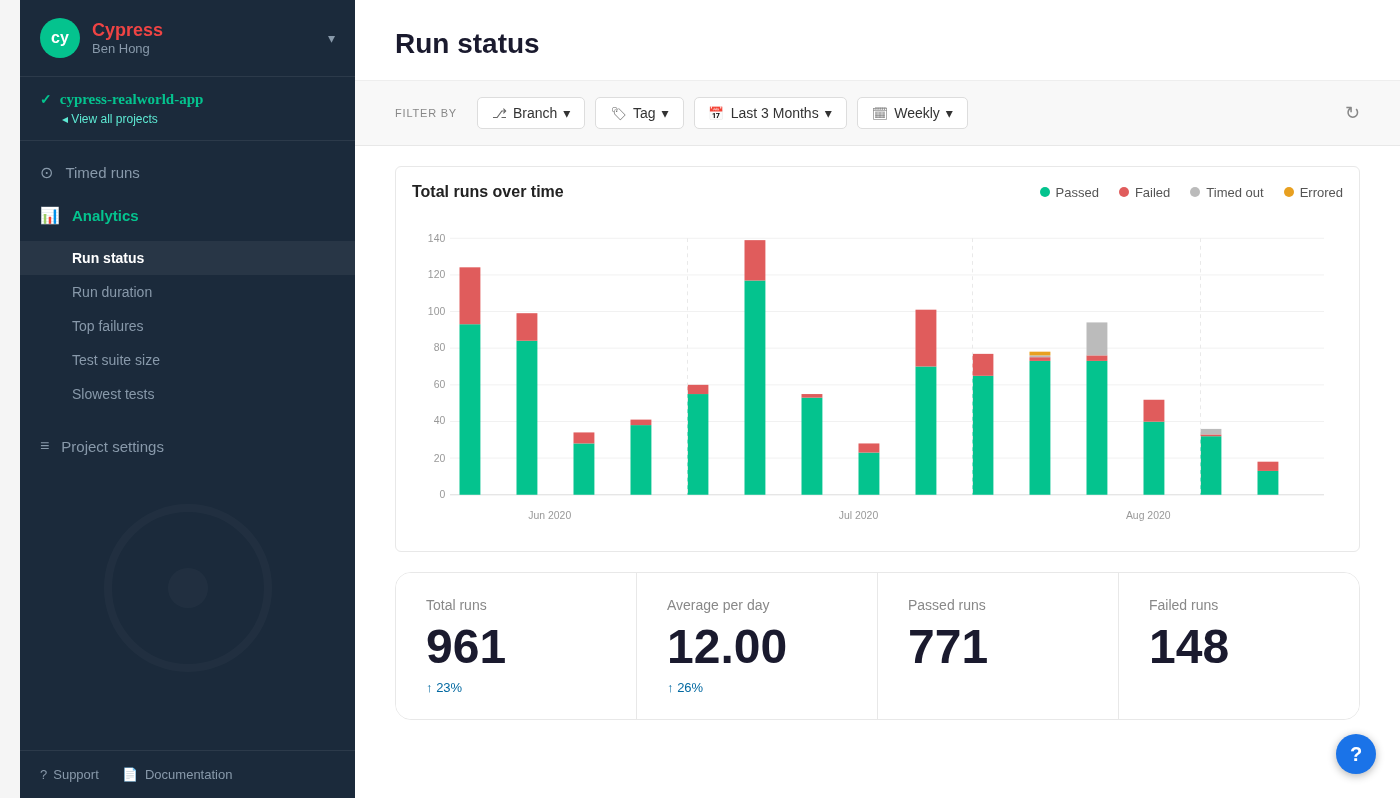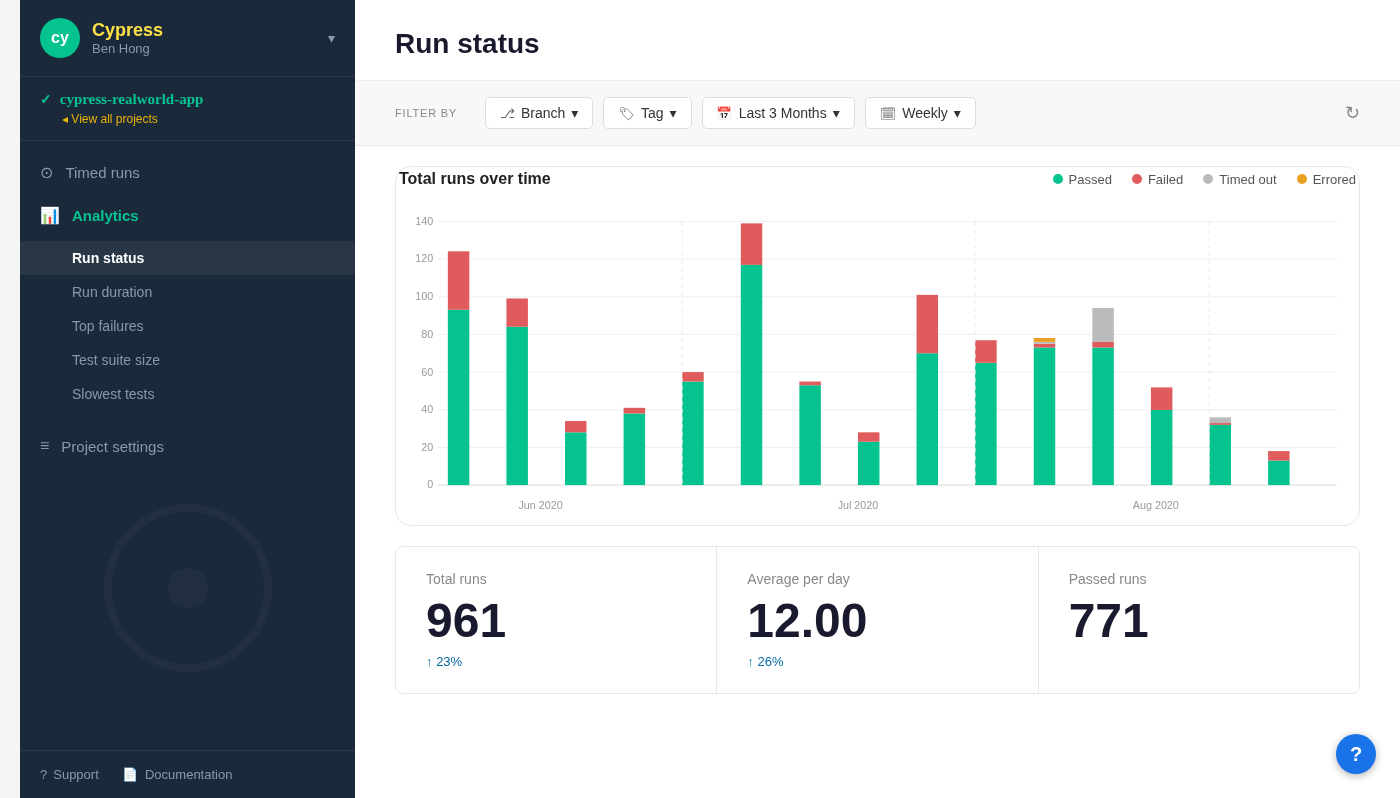--- a/index.html
+++ b/index.html
@@ -38,21 +38,21 @@
       font-size: 16px;
       margin-right: 12px;
       flex-shrink: 0;
     }
 
     .sidebar-title-block {
       flex: 1;
     }
 
     .sidebar-app-name {
-      color: #fde047;
+      color: #ef4444;
       font-size: 18px;
       font-weight: 600;
     }
 
     .sidebar-user {
       color: #8899aa;
       font-size: 13px;
     }
 
     .sidebar-dropdown-icon {
@@ -76,21 +76,21 @@
       font-family: Liberation Serif, serif;
     }
 
     .sidebar-project-name::before {
       content: '✓';
       color: #04c38e;
       font-size: 14px;
     }
 
     .sidebar-view-all {
-      color: #eab308;
+      color: #5eead4;
       font-size: 12px;
       margin-top: 4px;
       padding-left: 22px;
       cursor: pointer;
     }
 
     .sidebar-nav {
       padding: 10px 0;
       flex: 1;
     }
@@ -171,21 +171,21 @@
       display: flex;
       align-items: center;
       gap: 10px;
     }
 
     .filter-label {
       color: #888;
       font-size: 11px;
       text-transform: uppercase;
       letter-spacing: 0.8px;
-      margin-right: 18px;
+      margin-right: 10px;
     }
 
     .filter-btn {
       display: flex;
       align-items: center;
       gap: 6px;
       padding: 7px 14px;
       border: 1px solid #ddd;
       border-radius: 5px;
       background: white;
@@ -204,23 +204,23 @@
     .refresh-btn {
       color: #888;
       cursor: pointer;
       font-size: 18px;
     }
 
     
     .chart-section {
       margin: 20px 40px;
       border: 1px solid #e8e8e8;
-      border-radius: 16px;
+      border-radius: 6px;
       background: white;
-      padding: 3px;
+      padding: 16px;
     }
 
     .chart-header {
       display: flex;
       align-items: center;
       justify-content: space-between;
       margin-bottom: 20px;
     }
 
     .chart-title {
@@ -249,21 +249,21 @@
       height: 10px;
       border-radius: 50%;
     }
 
     
     .stats-row {
       display: flex;
       gap: 0;
       margin: 0 40px 32px;
       border: 1px solid #e8e8e8;
-      border-radius: 8px;
+      border-radius: 16px;
       overflow: hidden;
     }
 
     .stat-card {
       flex: 1;
       padding: 24px 30px;
       background: white;
       border-right: 1px solid #e8e8e8;
     }
 
@@ -553,17 +553,21 @@
       <div class="stat-label">Average per day</div>
       <div class="stat-value">12.00</div>
       <div class="stat-change up">
         <span>26%</span>
       </div>
     </div>
     <div class="stat-card">
       <div class="stat-label">Passed runs</div>
       <div class="stat-value">771</div>
     </div>
+    <div class="stat-card">
+      <div class="stat-label">Failed runs</div>
+      <div class="stat-value">148</div>
+    </div>
   </div>
 
 </div>
 
 <div class="help-btn">?</div>
 
 </body></html>

